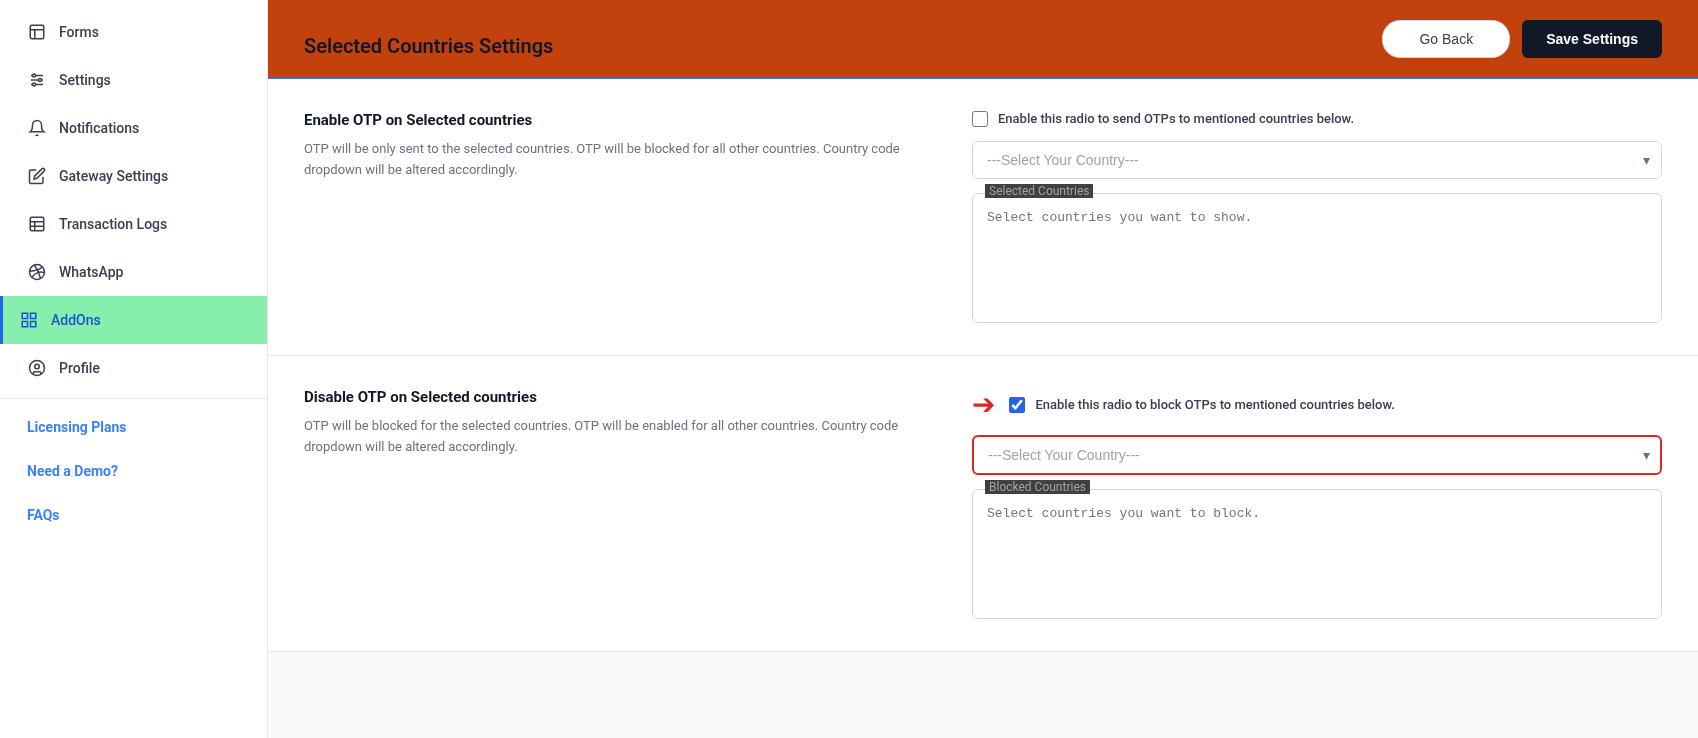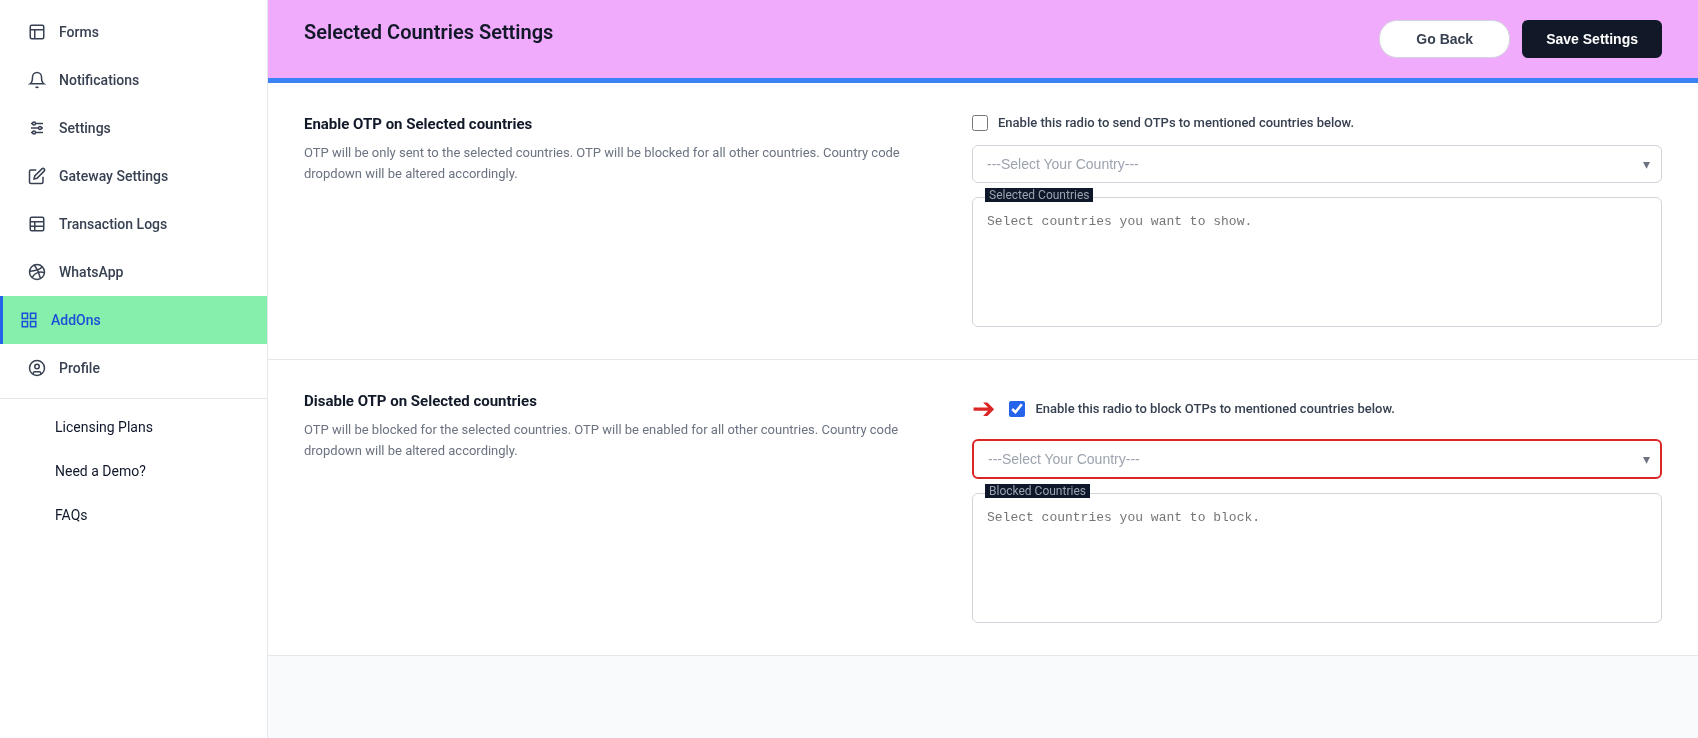--- a/index.html
+++ b/index.html
@@ -42,59 +42,58 @@
       align-items: center;
       justify-content: center;
       flex-shrink: 0;
     }
     .sidebar-divider {
       height: 1px;
       background: #e5e7eb;
       margin: 6px 0;
     }
     .sidebar-item.plain {
-      font-weight: 400;
-      color: #0f172a;
+      font-weight: 700;
+      color: #3b82f6;
       border-left: 3px solid transparent;
-      margin-left: 28px;
     }
 
     
     .main {
       flex: 1;
       overflow-y: auto;
       background: #f9fafb;
       padding: 0;
     }
 
     .main-header {
       display: flex;
-      align-items: flex-start;
+      align-items: flex-end;
       justify-content: space-between;
       padding: 20px 36px 20px 36px;
-      background: #f0abfc;
-      border-bottom: 5px solid #3b82f6;
+      background: #c2410c;
+      border-bottom: 1px solid #3b82f6;
     }
     .main-title {
       font-size: 20px;
       font-weight: 600;
       color: #111827;
     }
     .header-actions {
       display: flex;
       gap: 12px;
     }
     .btn-go-back {
       padding: 10px 36px;
       border: 1px solid #d1d5db;
       border-radius: 18px;
       background: #fff;
       color: #374151;
       font-size: 14px;
-      font-weight: 700;
+      font-weight: 400;
       cursor: pointer;
     }
     .btn-save {
       padding: 10px 24px;
       border: none;
       border-radius: 6px;
       background: #111827;
       color: #fff;
       font-size: 14px;
       font-weight: 600;
@@ -179,21 +178,21 @@
       position: relative;
       border: 1px solid #d1d5db;
       border-radius: 6px;
       background: #fff;
       min-height: 130px;
     }
     .countries-textarea-label {
       position: absolute;
       top: -10px;
       left: 12px;
-      background: #0f172a;
+      background: #404040;
       padding: 0 4px;
       font-size: 12px;
       color: #9ca3af;
     }
     .countries-textarea {
       width: 100%;
       min-height: 120px;
       padding: 16px 14px 14px 14px;
       border: none;
       background: transparent;
@@ -230,39 +229,39 @@
           <line x1="3" y1="9" x2="21" y2="9"></line>
           <line x1="9" y1="21" x2="9" y2="9"></line>
         </svg>
     </span>
     <span>Forms</span>
   </div>
 
   <div class="sidebar-item">
     <span class="icon">
       <svg width="18" height="18" viewBox="0 0 24 24" fill="none" stroke="currentColor" stroke-width="2">
-          <path d="M18 8A6 6 0 0 0 6 8c0 7-3 9-3 9h18s-3-2-3-9"></path>
-          <path d="M13.73 21a2 2 0 0 1-3.46 0"></path>
-        </svg>
-    </span>
-    <span>Notifications</span>
-  </div>
-
-  <div class="sidebar-item">
-    <span class="icon">
-      <svg width="18" height="18" viewBox="0 0 24 24" fill="none" stroke="currentColor" stroke-width="2">
           <line x1="4" y1="6" x2="20" y2="6"></line>
           <line x1="4" y1="12" x2="20" y2="12"></line>
           <line x1="4" y1="18" x2="20" y2="18"></line>
           <circle cx="8" cy="6" r="2" fill="white"></circle>
           <circle cx="16" cy="12" r="2" fill="white"></circle>
           <circle cx="8" cy="18" r="2" fill="white"></circle>
         </svg>
     </span>
     <span>Settings</span>
+  </div>
+
+  <div class="sidebar-item">
+    <span class="icon">
+      <svg width="18" height="18" viewBox="0 0 24 24" fill="none" stroke="currentColor" stroke-width="2">
+          <path d="M18 8A6 6 0 0 0 6 8c0 7-3 9-3 9h18s-3-2-3-9"></path>
+          <path d="M13.73 21a2 2 0 0 1-3.46 0"></path>
+        </svg>
+    </span>
+    <span>Notifications</span>
   </div>
 
   <div class="sidebar-item">
     <span class="icon">
       <svg width="18" height="18" viewBox="0 0 24 24" fill="none" stroke="currentColor" stroke-width="2">
           <path d="M11 4H4a2 2 0 0 0-2 2v14a2 2 0 0 0 2 2h14a2 2 0 0 0 2-2v-7"></path>
           <path d="M18.5 2.5a2.121 2.121 0 0 1 3 3L12 15l-4 1 1-4 9.5-9.5z"></path>
         </svg>
     </span>
     <span>Gateway Settings</span>

